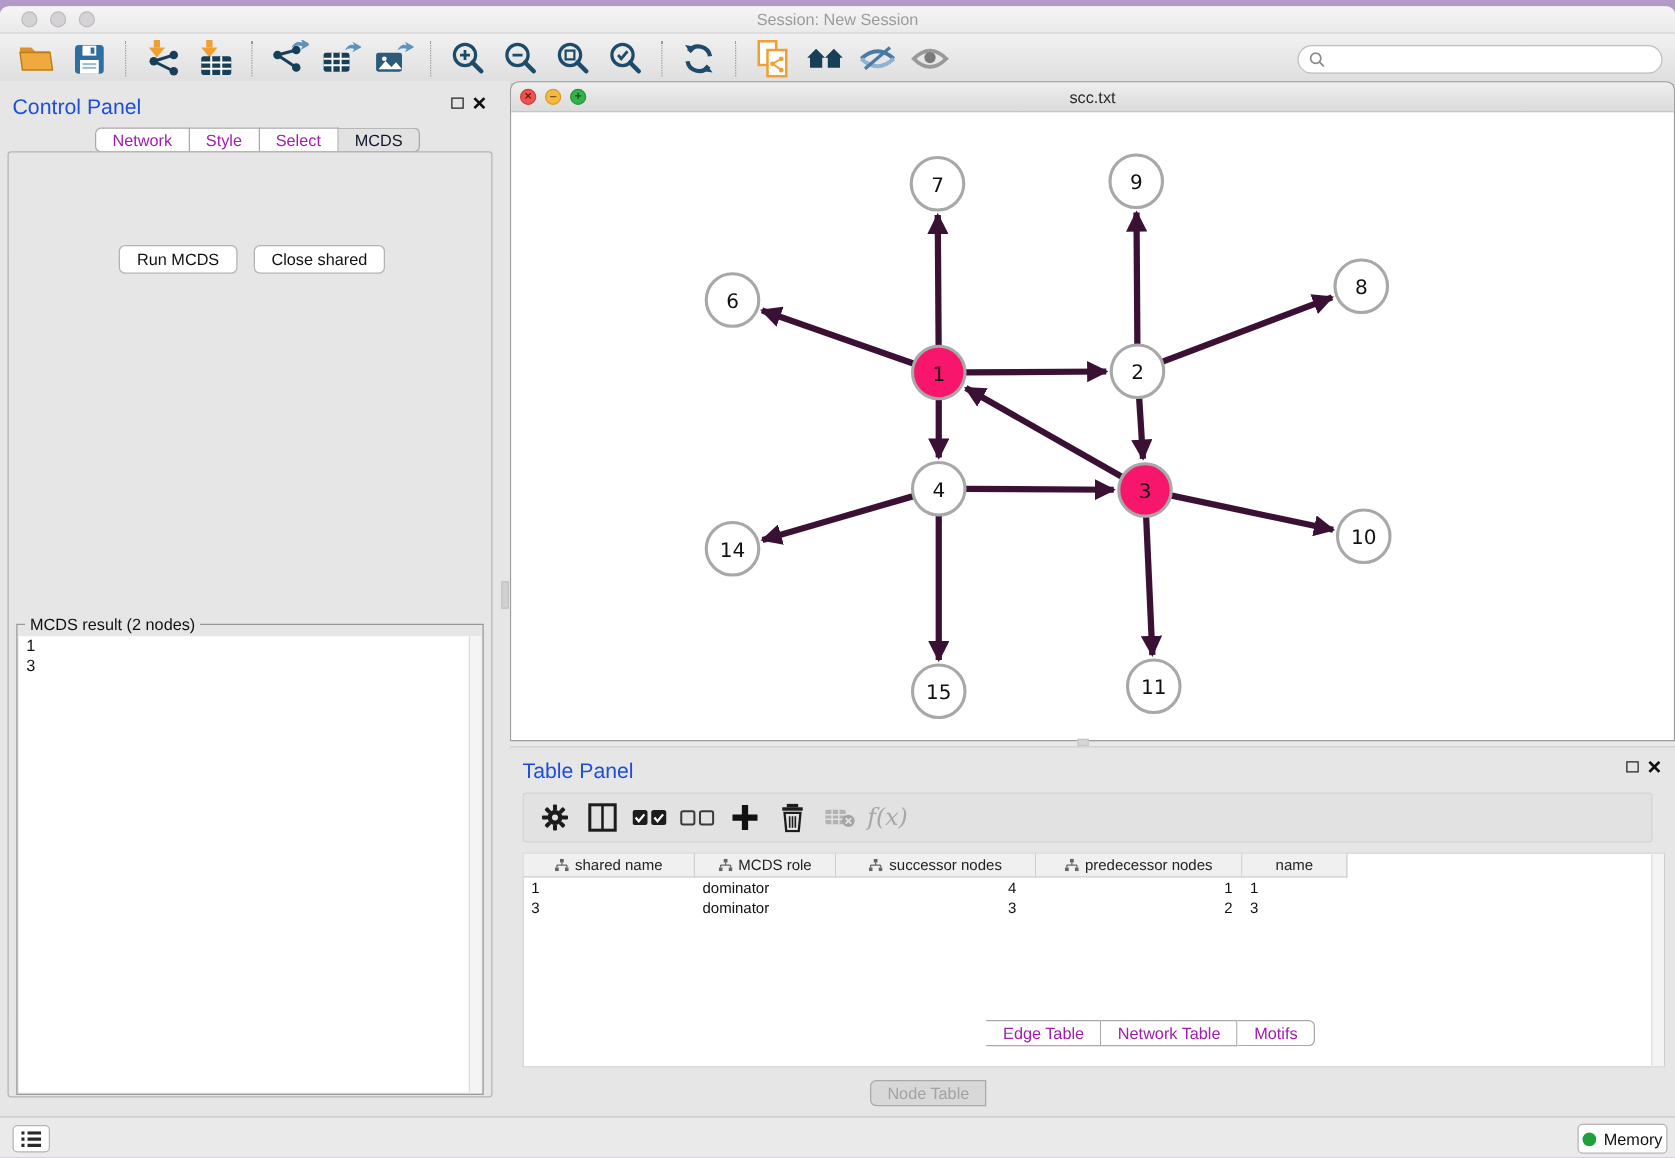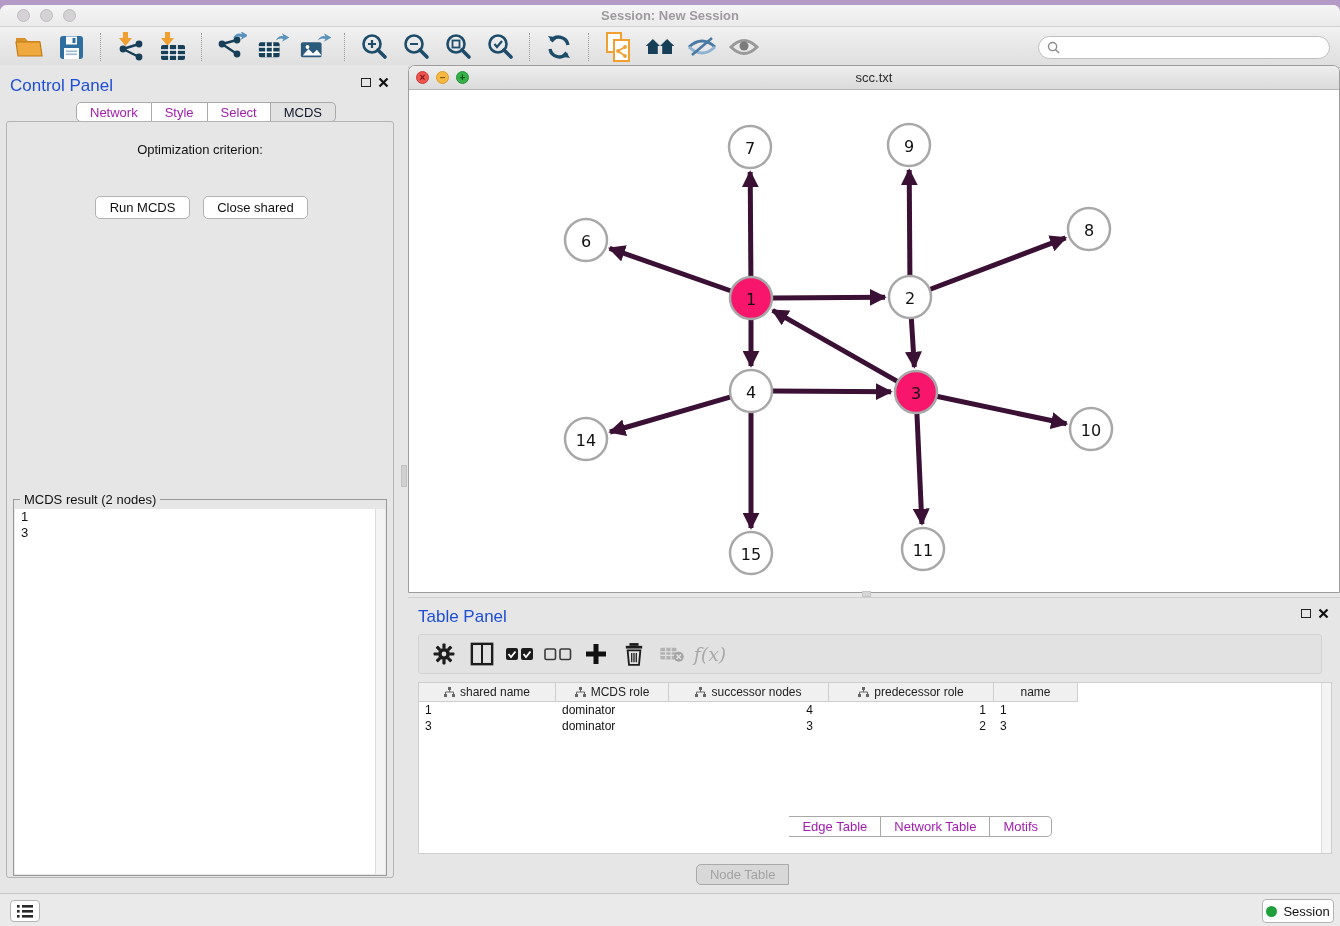--- a/index.html
+++ b/index.html
@@ -2,21 +2,21 @@
 <html><head>
 <meta charset="utf-8">
 <style>
   * { margin:0; padding:0; box-sizing:border-box; }
   html,body { width:1340px; height:926px; }
   body { background:#b49bc7; font-family:"Liberation Sans", sans-serif; position:relative; overflow:hidden; }
   .abs { position:absolute; }
   .app { position:absolute; left:0; top:5px; width:1340px; height:921px; background:#e9e8e9; border-radius:7px 7px 0 0; overflow:hidden; }
 
   
-  .titlebar { position:absolute; left:0; top:0; width:1340px; height:22px; background:linear-gradient(#f6f5f6,#ebeaeb); border-bottom:1px solid #d2d1d2;font-weight:bold; }
+  .titlebar { position:absolute; left:0; top:0; width:1340px; height:22px; background:linear-gradient(#f6f5f6,#ebeaeb); border-bottom:1px solid #d2d1d2; }
   .titlebar .tl { position:absolute; top:4px; width:13px; height:13px; border-radius:50%; background:#d4d2d4; border:1px solid #bdbbbd; }
   .win-title { position:absolute; left:0; right:0; top:3px; text-align:center; font-size:13px; color:#9d9a9d; }
 
   
   .toolbar { position:absolute; left:0; top:22px; width:1340px; height:41px; background:linear-gradient(#f1f1f1,#dfdede); border-bottom:1px solid #c2c1c2; display:flex; align-items:center; padding-left:8px; }
   .tbtn { width:32px; height:32px; display:flex; align-items:center; justify-content:center; margin:0 5px; }
   .tsep { width:1px; height:28px; border-left:1px dotted #9b9a9b; margin:0 8px; }
   .searchbox { position:absolute; right:10px; top:9px; width:292px; height:23px; background:#fff; border:1px solid #bfbebf; border-radius:12px; display:flex; align-items:center; padding:0 8px; }
   .searchbox input { border:none; outline:none; flex:1; font-size:12px; background:transparent; margin-left:5px; }
 
@@ -237,21 +237,20 @@
       </svg>
 
     <div class="cp-tabs">
       <span class="tab">Network</span>
       <span class="tab">Style</span>
       <span class="tab">Select</span>
       <span class="tab disabled-active">MCDS</span>
     </div>
 
     <div class="cp-box">
-      <div class="opt-label">Optimization criterion:</div>
       <div class="mac-btn" style="left:88px; top:74px; width:95px;">Run MCDS</div>
       <div class="mac-btn" style="left:196px; top:74px; width:105px;">Close shared</div>
 
       <div class="fieldset">
         <span class="legend">MCDS result (2 nodes)</span>
         <div class="listbox">
           <div class="item">1</div>
           <div class="item">3</div>
           <div class="vtrack"></div>
         </div>
@@ -442,21 +441,21 @@
             </svg>
           <span>successor nodes</span>
         </div>
         <div class="th" style="width:165px">
           <svg width="11" height="10" viewBox="0 0 11 10">
               <rect x="4" y="0" width="3" height="3" fill="#666"></rect>
               <path d="M5.5 3 v2 M1.5 5 h8 M1.5 5 v2 M9.5 5 v2" stroke="#666" stroke-width="1"></path>
               <rect x="0" y="7" width="3" height="3" fill="#666"></rect>
               <rect x="8" y="7" width="3" height="3" fill="#666"></rect>
             </svg>
-          <span>predecessor role</span>
+          <span>predecessor nodes</span>
         </div>
         <div class="th" style="width:84px">
           <span>name</span>
         </div>
       </div>
       <div class="trow">
         <div class="td" style="width:137px">1</div>
         <div class="td" style="width:113px">dominator</div>
         <div class="td num" style="width:160px; padding-right:16px;">4</div>
         <div class="td num" style="width:165px; padding-right:8px;">1</div>
@@ -488,17 +487,17 @@
             <rect x="5" y="0" width="11" height="2.6"></rect>
             <rect x="0" y="5" width="2.6" height="2.6"></rect>
             <rect x="5" y="5" width="11" height="2.6"></rect>
             <rect x="0" y="10" width="2.6" height="2.6"></rect>
             <rect x="5" y="10" width="11" height="2.6"></rect>
           </g>
         </svg>
     </div>
     <div class="sb-btn" style="left:1262px; top:5px; width:72px; height:24px;">
       <span class="mem-dot"></span>
-      <span class="mem-label">Session</span>
+      <span class="mem-label">Memory</span>
     </div>
   </div>
 
 </div>
 
 </body></html>

